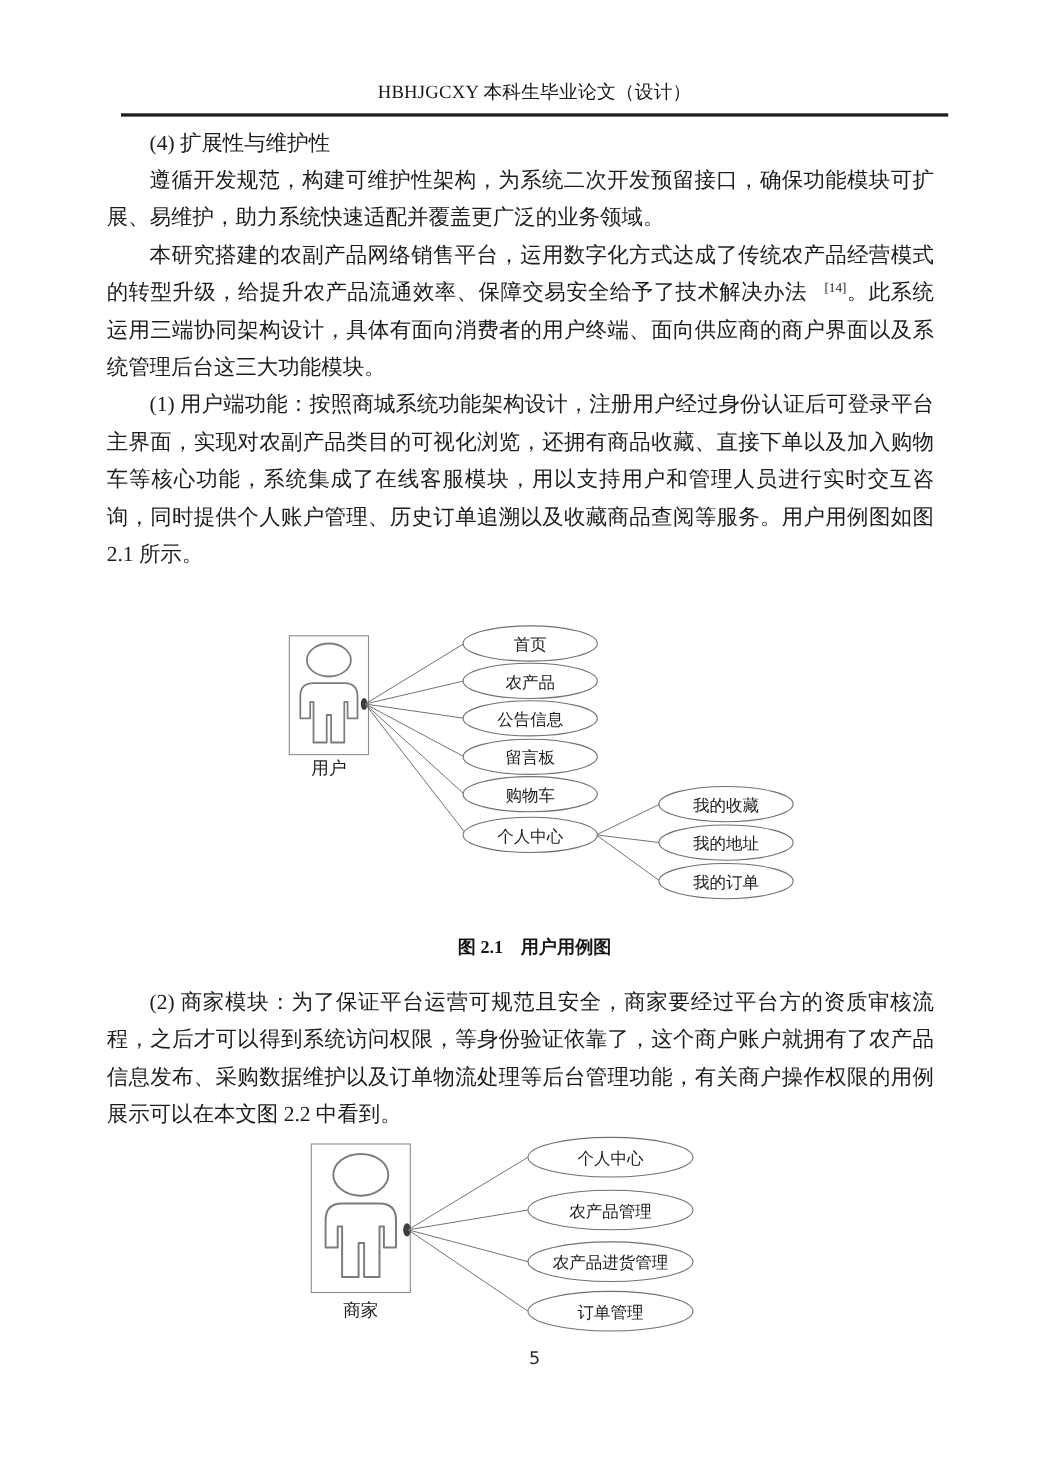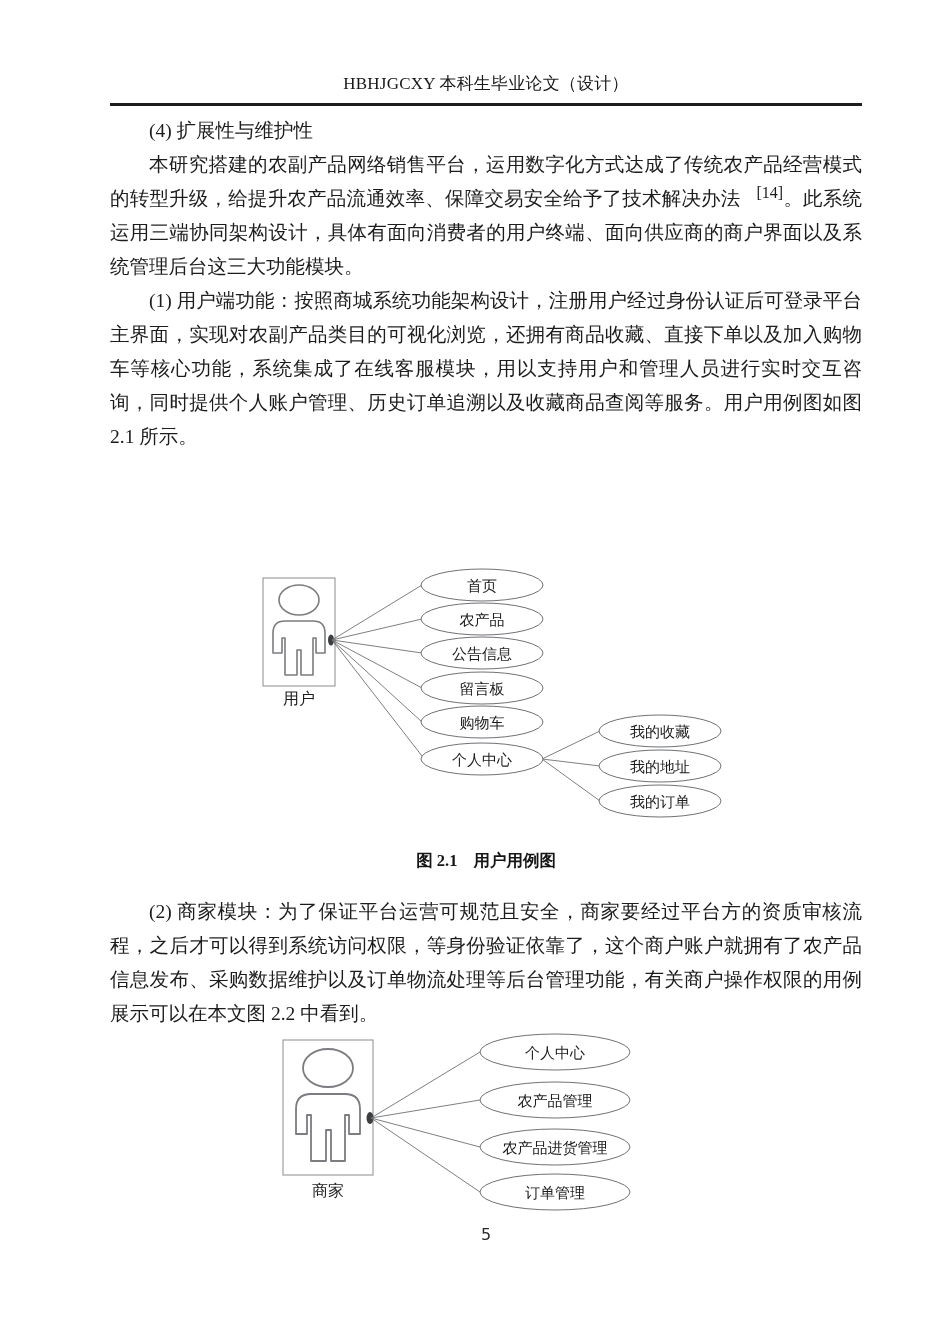--- a/index.html
+++ b/index.html
@@ -39,40 +39,40 @@
     left: 110px;
     top: 103px;
     width: 752px;
     height: 3px;
     background: #1d1d1d;
   }
 
   
   .content {
     position: absolute;
-    left: 110px;
+    left: 97px;
     top: 114px;
     width: 752px;
   }
 
   p.body {
     margin: 0;
     font-size: 19.5px;
     line-height: 34px;
     text-align: justify;
     text-justify: inter-ideograph;
     text-indent: 0;
     color: #1c1c1c;
   }
   p.indent {
     text-indent: 39px;
   }
 
   .sup {
-    font-size: 16px;
+    font-size: 12px;
     vertical-align: super;
     line-height: 0;
     padding-left: 16px;
   }
 
   h3.section {
     margin: 22px 0 8px 0;
     font-family: "Liberation Sans", "DejaVu Sans", sans-serif;
     font-size: 20.5px;
     font-weight: 700;
@@ -132,20 +132,21 @@
 
 <div class="page">
 
   <div class="header">HBHJGCXY 本科生毕业论文（设计）</div>
   <div class="header-rule"></div>
 
   <div class="content">
 
     <p class="body indent">(4)  扩展性与维护性</p>
 
+    <p class="body indent">遵循开发规范，构建可维护性架构，为系统二次开发预留接口，确保功能模块可扩展、易维护，助力系统快速适配并覆盖更广泛的业务领域。</p>
 
 
     <p class="body indent"><span>本研究搭建的农副产品网络销售平台，运用数字化方式达成了传统农产品经营模式的转型升级，给提升农产品流通效率、保障交易安全给予了技术解决办法</span><span class="sup">[14]</span><span>。此系统运用三端协同架构设计，具体有面向消费者的用户终端、面向供应商的商户界面以及系统管理后台这三大功能模块。</span></p>
 
     <p class="body indent">(1)  用户端功能：按照商城系统功能架构设计，注册用户经过身份认证后可登录平台主界面，实现对农副产品类目的可视化浏览，还拥有商品收藏、直接下单以及加入购物车等核心功能，系统集成了在线客服模块，用以支持用户和管理人员进行实时交互咨询，同时提供个人账户管理、历史订单追溯以及收藏商品查阅等服务。用户用例图如图 2.1 所示。</p>
   </div>
 
   <div class="figure" style="left:250px; top:558px;">
     <svg width="490" height="272" viewBox="0 0 490 272">
 

